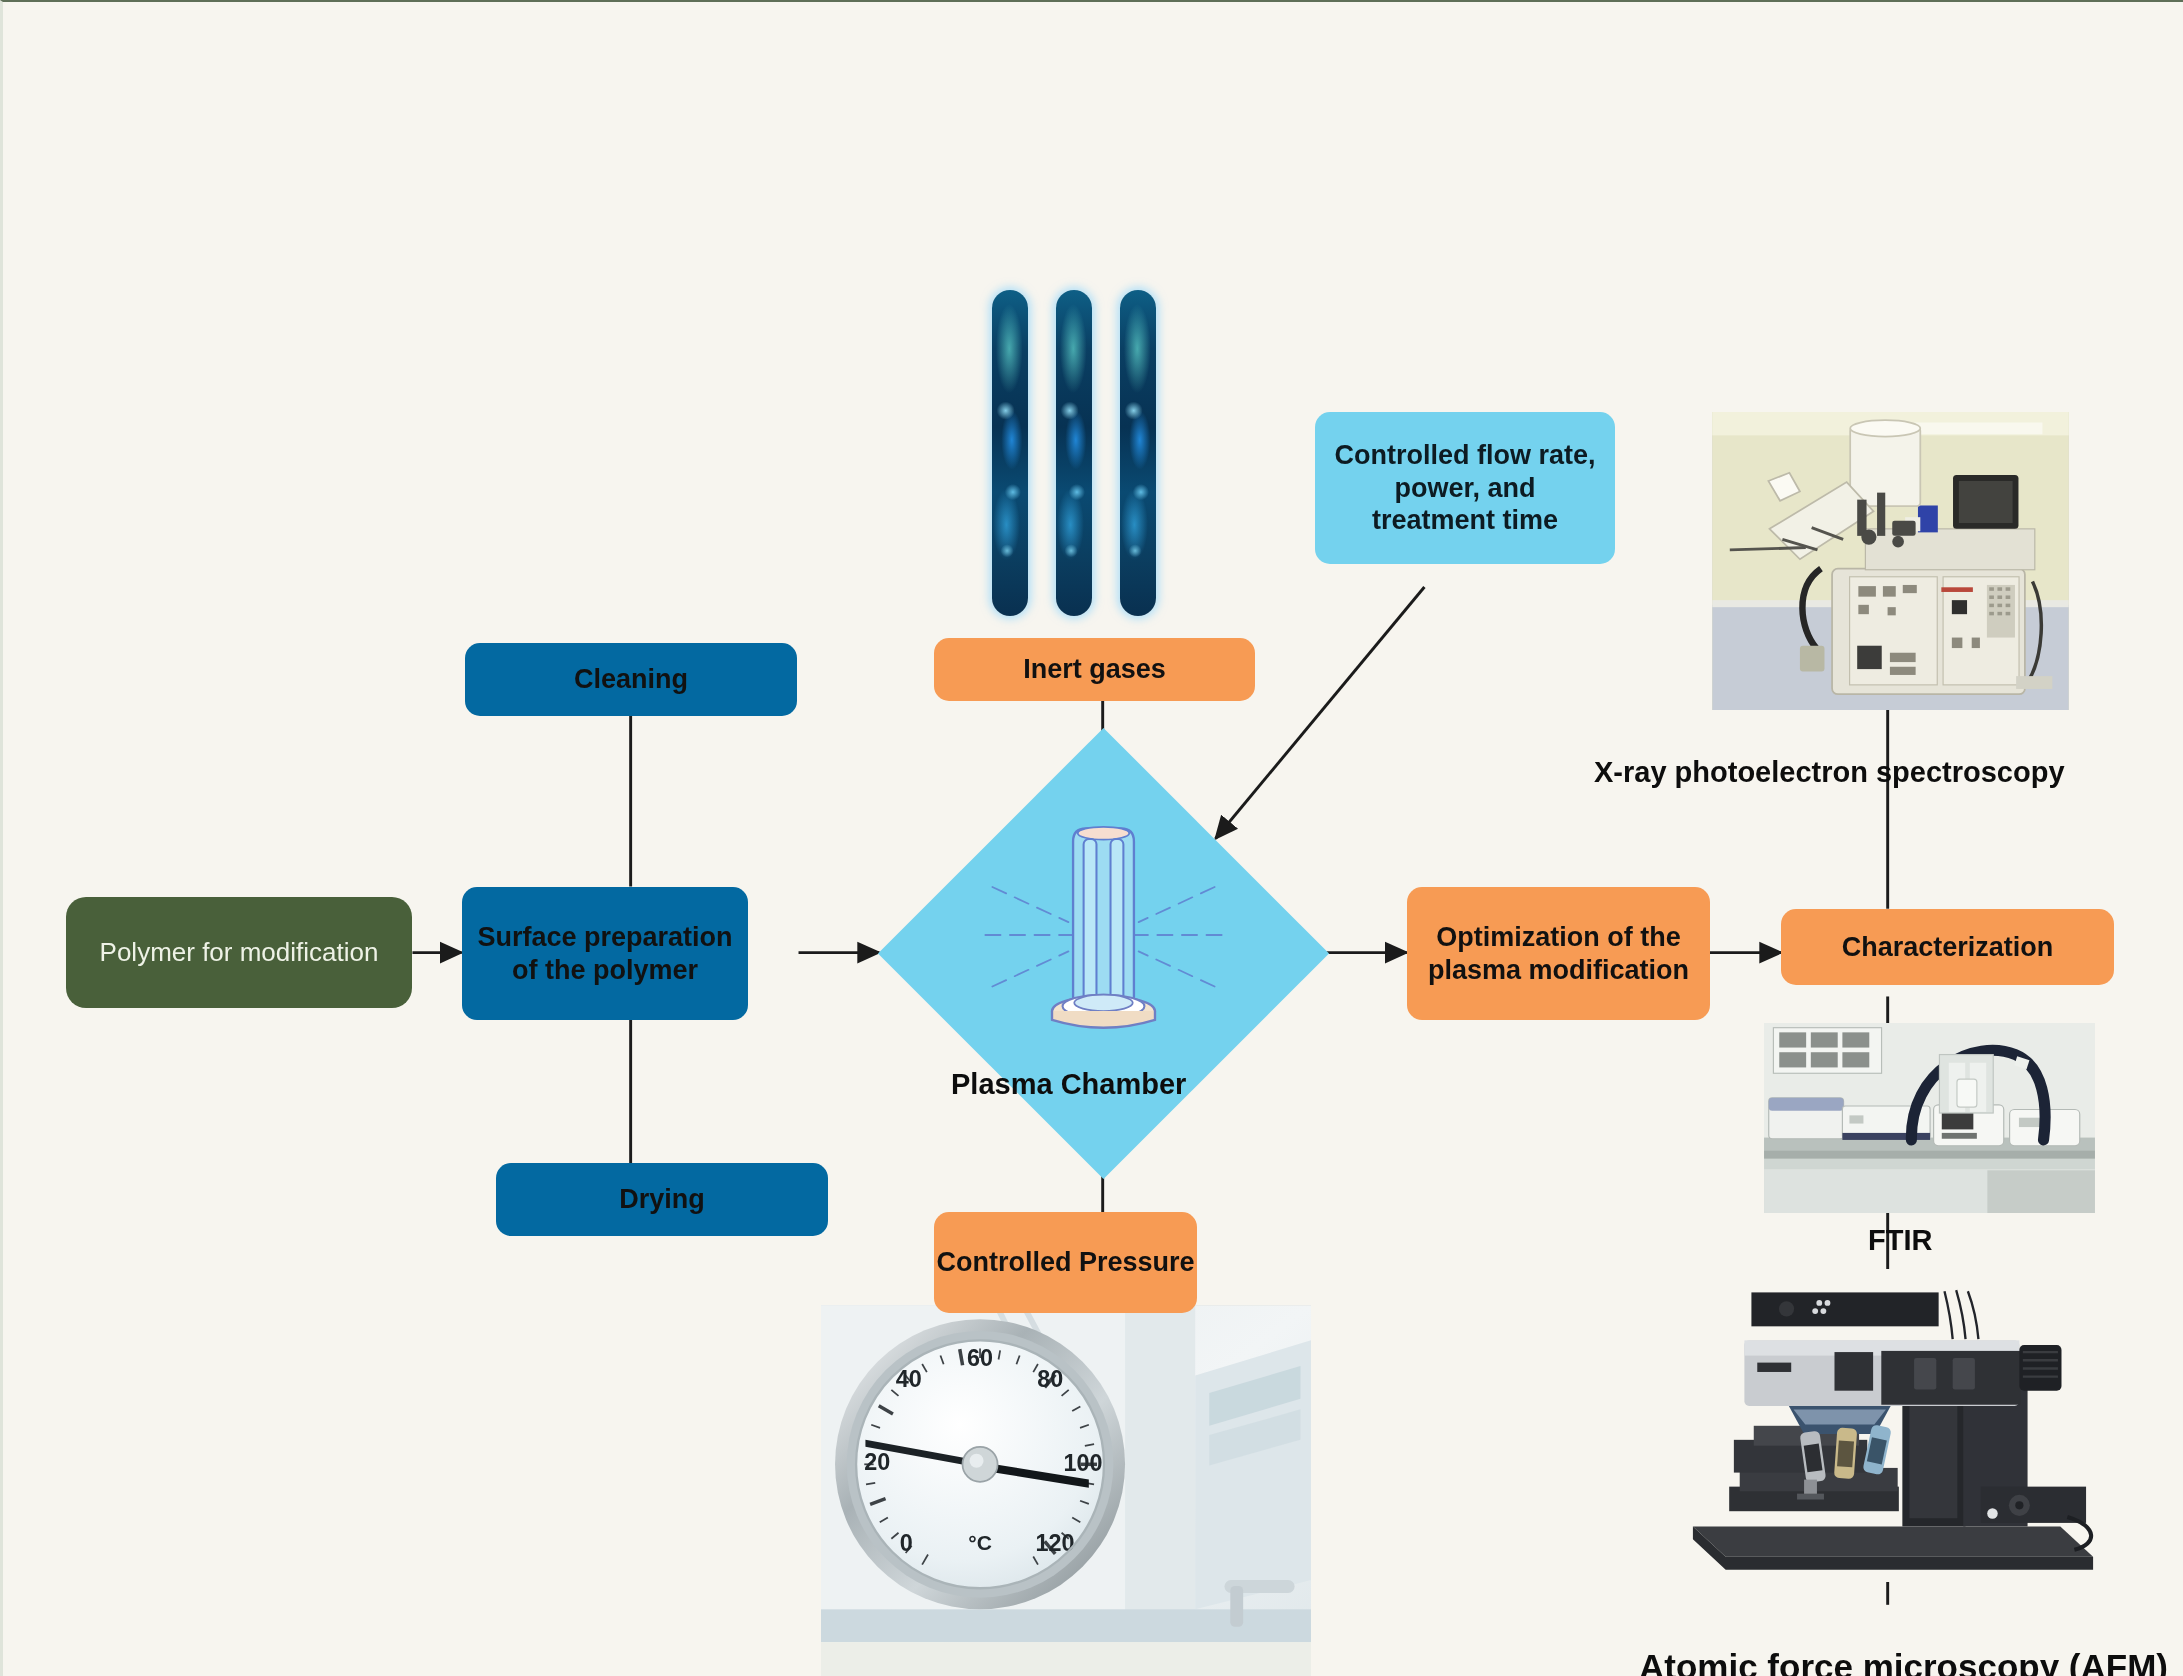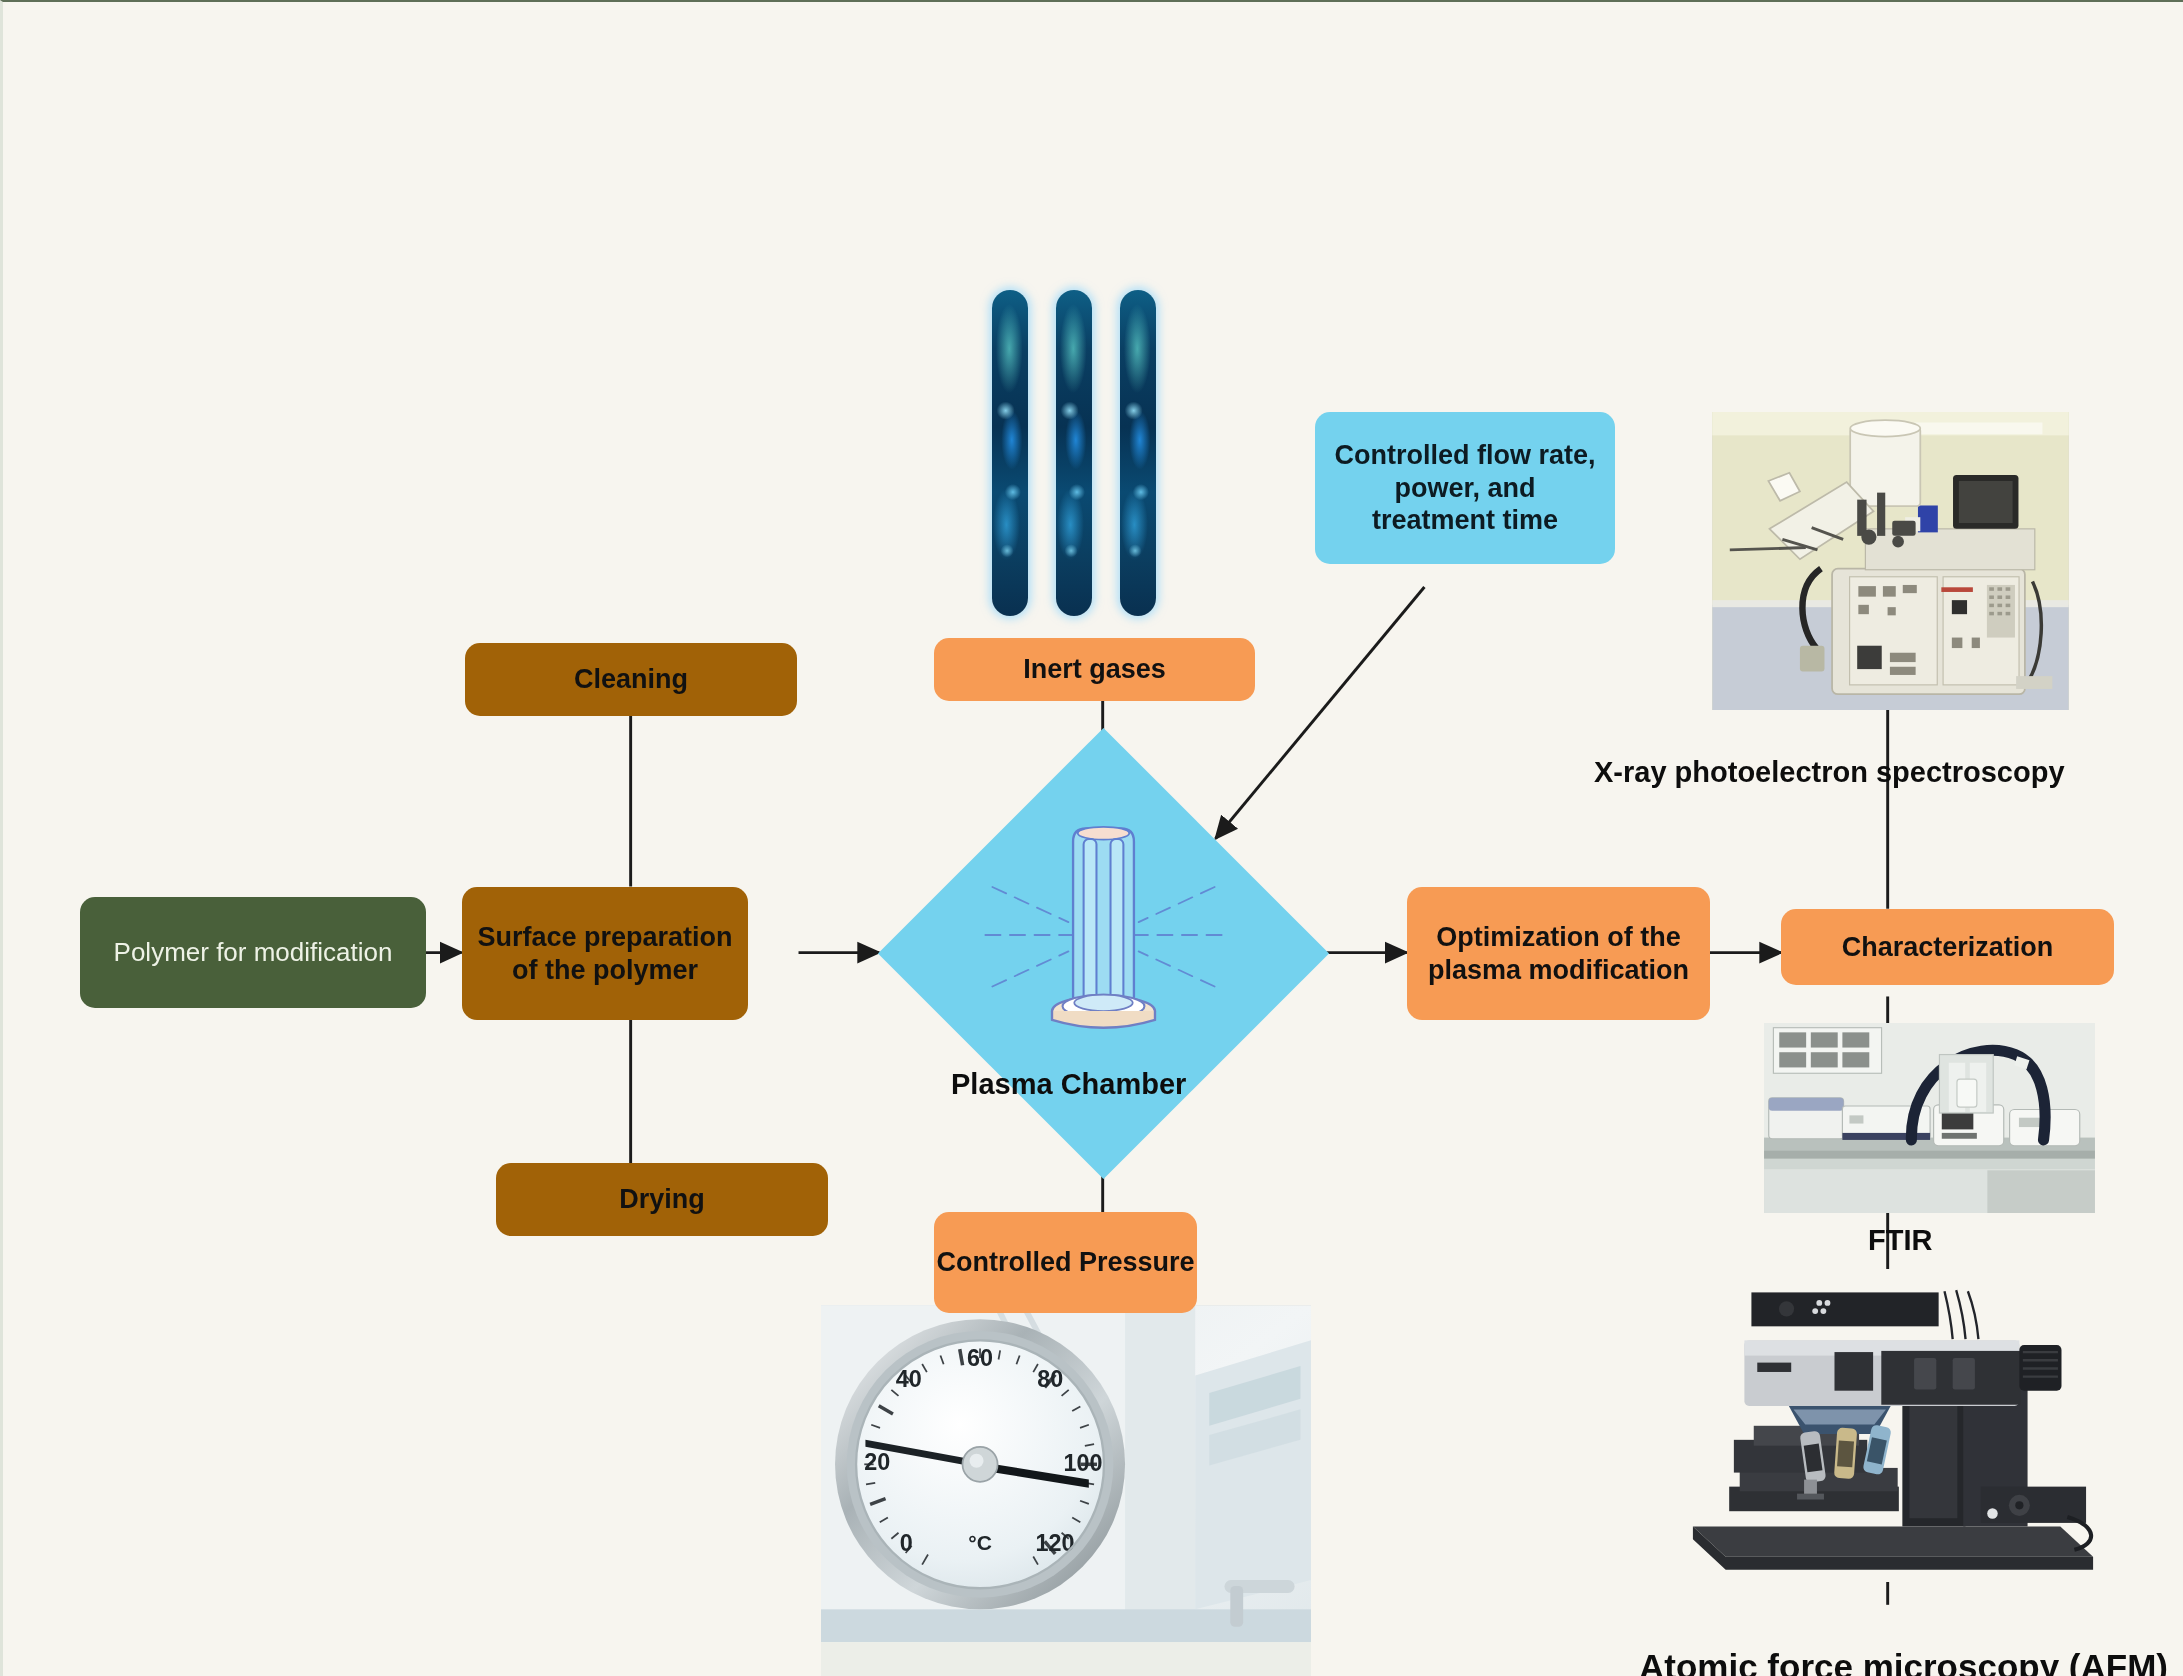--- a/index.html
+++ b/index.html
@@ -18,21 +18,21 @@
   }
   .node{
     position:absolute;
     display:flex;align-items:center;justify-content:center;
     text-align:center;
     border-radius:15px;
     box-sizing:border-box;
     line-height:1.22;
     z-index:6;
   }
-  .node-gray{background:#a16207;color:#111111;font-weight:700;}
+  .node-gray{background:#0369a1;color:#111111;font-weight:700;}
   .node-green{background:#49603a;color:#eef2e6;font-weight:400;}
   .node-orange{background:#f79b54;color:#111111;font-weight:700;}
   .node-blue{background:#74d2ee;color:#0d1b22;font-weight:700;}
 
   .diamond{
     position:absolute;
     background:#74d2ee;
     transform:rotate(45deg);
     z-index:4;
   }
@@ -138,21 +138,21 @@
       <rect x="-34" y="36" width="22" height="290" rx="9" fill="#b9e7f7" stroke="#5f7fd0" stroke-width="3.5"></rect>
       <rect x="12" y="36" width="22" height="290" rx="9" fill="#b9e7f7" stroke="#5f7fd0" stroke-width="3.5"></rect>
 
       <ellipse cx="0" cy="330" rx="88" ry="26" fill="#f4e4cf" stroke="#6f7fc4" stroke-width="4"></ellipse>
       <ellipse cx="0" cy="322" rx="70" ry="20" fill="#ffffff" stroke="#6f7fc4" stroke-width="3.5"></ellipse>
       <ellipse cx="0" cy="316" rx="50" ry="14" fill="#cfeaf8" stroke="#6f7fc4" stroke-width="3"></ellipse>
       <path d="M -88 330 L -88 345 Q 0 372 88 345 L 88 330" fill="#f0dcc4" stroke="#6f7fc4" stroke-width="4"></path>
     </g>
   </svg>
 
-  <div class="node node-green" style="left:77px;top:895px;width:346px;height:111px;font-size:26px;padding:0 27px;">
+  <div class="node node-green" style="left:63px;top:895px;width:346px;height:111px;font-size:26px;padding:0 27px;border-radius:20px;">
     <span>Polymer for modification</span>
   </div>
 
   <div class="node node-gray" style="left:462px;top:641px;width:332px;height:73px;font-size:27px;">
     <span>Cleaning</span>
   </div>
 
   <div class="node node-gray" style="left:459px;top:885px;width:286px;height:133px;font-size:27px;padding:0 13px;">
     <span>Surface preparation of the polymer</span>
   </div>

